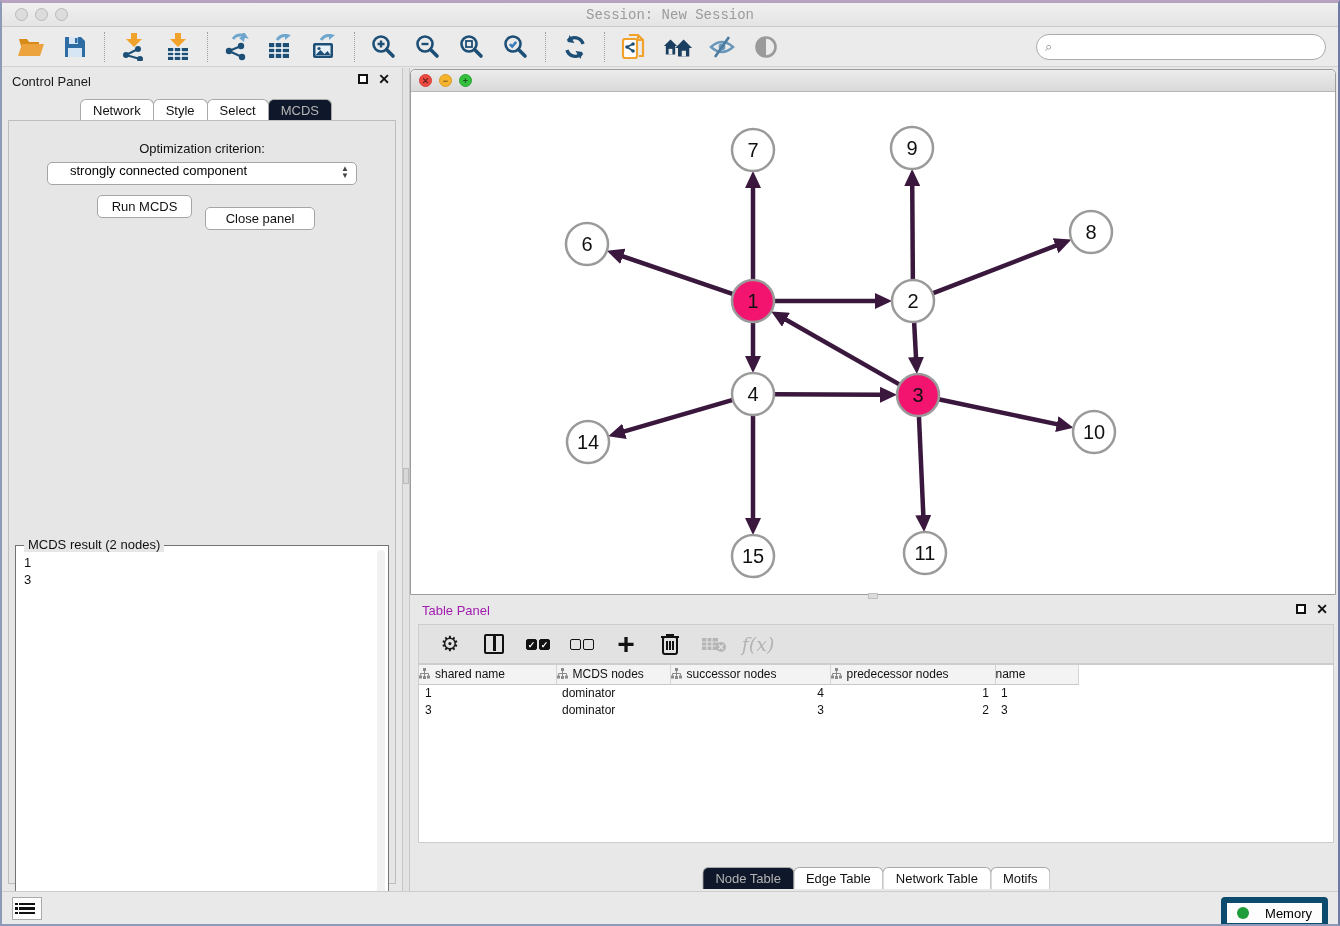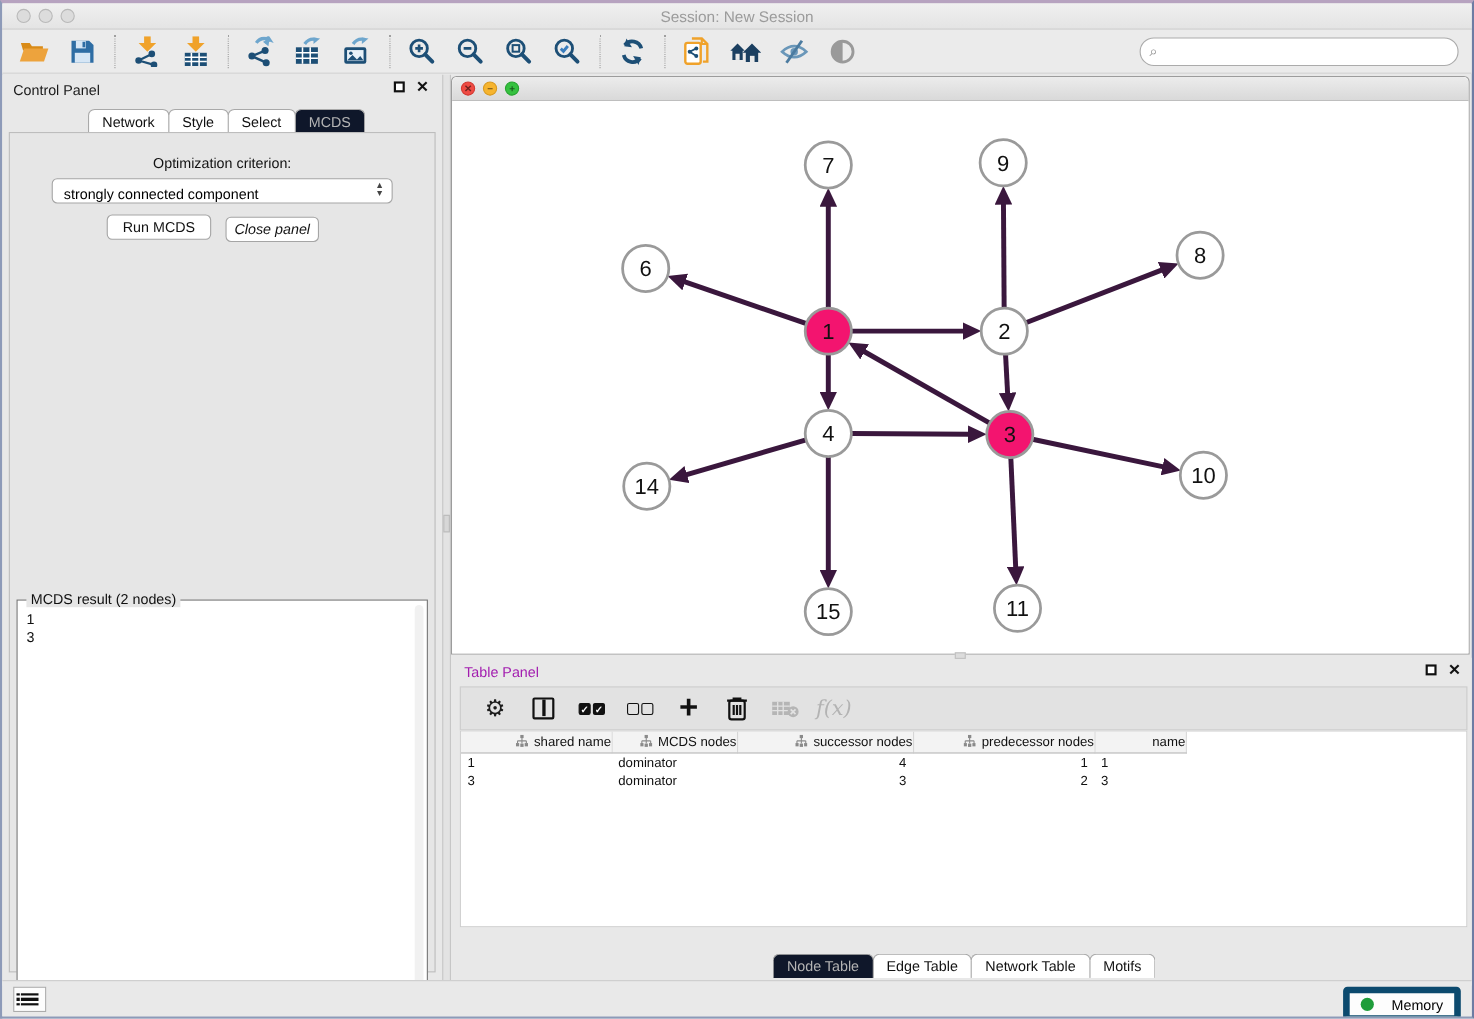--- a/index.html
+++ b/index.html
@@ -9,21 +9,21 @@
     border-left:2px solid #8d9ab8; border-right:2px solid #6d7ca3; border-bottom:2px solid #8d9ab8;
     border-top:3px solid #b7a3c0; overflow:hidden;
   }
   
   #titlebar { position:absolute; left:0; top:0; width:100%; height:24px;
     background:linear-gradient(#f0f0f0,#e4e4e4); border-bottom:1px solid #c9c9c9; }
   .tl-dot { position:absolute; top:5px; width:13px; height:13px; border-radius:50%;
     border:1px solid #b9b9b9; background:#dcdcdc; }
   #titlebar .t1{left:13px}.t2{left:33px}.t3{left:53px}
   #window-title { position:absolute; top:4px; left:0; right:0; text-align:center;
-    color:#9b9b9b; font-size:14px; }
+    color:#9b9b9b; font-size:14px;font-family:Liberation Mono, monospace; }
   
   #toolbar { position:absolute; left:0; top:24px; width:100%; height:40px;
     background:#ebebeb; border-bottom:1px solid #d2d2d2; display:flex; align-items:center; }
   .tb-group { display:flex; align-items:center; gap:14px; padding:0 14px; }
   .tb-sep { width:0; height:30px; border-left:1px dotted #9f9f9f; }
   .tb-ic { width:30px; height:30px; display:flex; align-items:center; justify-content:center; cursor:pointer; }
   #search-wrap { position:absolute; right:12px; top:7px; width:290px; height:26px;
     background:#fff; border:1px solid #ababab; border-radius:13px; display:flex; align-items:center; padding-left:8px; }
   #search-wrap .mag { color:#8a8a8a; font-size:13px; }
   #search-input { border:none; outline:none; flex:1; height:20px; font-size:13px; background:transparent; padding-left:5px;}
@@ -36,26 +36,26 @@
   .close-x { font-weight:bold; font-size:14px; color:#111; line-height:10px; }
   .tabrow { position:absolute; display:flex;text-align:center; }
   .tab { font-size:13px; padding:3px 12px; background:#fff; border:1px solid #a9a9a9; border-bottom:none;
     border-radius:6px 6px 0 0; margin-right:-1px; color:#111; cursor:pointer; white-space:nowrap; }
   .tab.active { background:#0f172a; color:#b4b4b4; }
   #cp-tabs { left:78px; top:31px; }
   #cp-content { position:absolute; left:6px; top:52px; width:388px; height:764px;
     background:#e6e6e6; border:1px solid #bdbdbd; }
   #opt-label { position:absolute; top:20px; width:100%; text-align:center; font-size:13px; color:#111; }
   #opt-select { position:absolute; left:38px; top:41px; width:310px; height:23px; background:#fff;
-    border:1px solid #a5a5a5; border-radius:5px; display:flex; align-items:flex-end; font-size:13px; padding-left:10px; cursor:pointer;}
+    border:1px solid #a5a5a5; border-radius:5px; display:flex; align-items:flex-start; font-size:13px; padding-left:22px; cursor:pointer;}
   #opt-stepper { position:absolute; right:7px; top:2px; display:flex; flex-direction:column; line-height:7px; color:#444; font-size:8px;}
   .push-btn { position:absolute; height:23px; background:#fff; border:1px solid #a5a5a5; border-radius:5px;
     font-size:13px; color:#111; display:flex; align-items:center; justify-content:center; cursor:pointer; font-family:"Liberation Sans",sans-serif;}
   #run-btn { left:88px; top:74px; width:95px; }
-  #closep-btn { left:196px; top:76px; width:85px;font-style:italic; }
+  #closep-btn { left:196px; top:86px; width:110px; }
   #result-box { position:absolute; left:6px; top:424px; width:374px; height:378px;
     border:1px solid #737373; background:#fff; }
   #result-legend { position:absolute; left:8px; top:-9px; background:#e6e6e6; padding:0 4px; font-size:13px; color:#111; }
   #result-lines { position:absolute; left:8px; top:8px; font-size:13px; color:#111; line-height:17px; }
   #result-scroll { position:absolute; right:3px; top:4px; width:8px; height:360px; background:#f1f1f1; border-radius:4px; }
   
   #vsplit { position:absolute; left:400px; top:65px; width:8px; height:828px; background:#e3e3e3;
     border-left:1px solid #c6c6c6; border-right:1px solid #c6c6c6; }
   #vsplit-handle { position:absolute; left:0px; top:400px; width:6px; height:16px; background:#d7d7d7; border:1px solid #bbb; }
   #hsplit-handle { position:absolute; left:458px; top:-5px; width:10px; height:6px; background:#dcdcdc; border:1px solid #c0c0c0; }
@@ -82,21 +82,21 @@
   .colsplit { width:20px; height:20px; border:2.5px solid #111; border-radius:2px; position:relative; }
   .colsplit:before { content:""; position:absolute; left:7px; top:0; width:2.5px; height:15px; background:#111; }
   .cb { width:11px; height:11px; border:1.5px solid #111; border-radius:2px; display:inline-block; margin:0 1px; }
   .cb.checked { background:#111; color:#fff; font-size:9px; line-height:11px; text-align:center; font-weight:bold;}
   .plus { font-size:30px; font-weight:900; color:#111; line-height:26px; }
   .fx { font-family:"DejaVu Serif", serif; font-style:italic; font-size:19px; color:#b3b3b3; }
   #tp-table { position:absolute; left:8px; top:66px; width:916px; height:179px; background:#fff;
     border:1px solid #cdcdcd; overflow:hidden; }
   #tp-grid { border-collapse:collapse; font-size:12px; table-layout:fixed; }
   #tp-grid th { background:#f3f3f3; border-right:1px solid #d6d6d6; border-bottom:1px solid #c9c9c9;
-    font-weight:normal; height:19px; text-align:right; color:#111; white-space:nowrap; overflow:hidden;}
+    font-weight:normal; height:19px; text-align:left; color:#111; white-space:nowrap; overflow:hidden;}
   #tp-grid td { height:17px; padding:0 6px; white-space:nowrap; overflow:hidden; color:#111;}
   .hier-ic { display:inline-block; vertical-align:-1px; margin-right:5px; }
   #tp-tabs { left:50%; transform:translateX(-50%); top:269px; }
   
   #statusbar { position:absolute; left:0; bottom:0; width:100%; height:33px; background:#e9e9e9; border-top:1px solid #cdcdcd; }
   #list-btn { position:absolute; left:10px; top:5px; width:30px; height:23px; background:#fdfdfd;
     border:1px solid #ababab; display:flex; align-items:center; justify-content:center; cursor:pointer;}
   #memory-btn { position:absolute; right:10px; top:5px; height:32px; padding:0 10px; background:#fdfdfd;
     border:6px solid #0c4a6e; border-radius:4px; display:flex; align-items:center; gap:16px; font-size:13px; cursor:pointer;}
   #memory-dot { width:12px; height:12px; border-radius:50%; background:#1f9d3a; }

